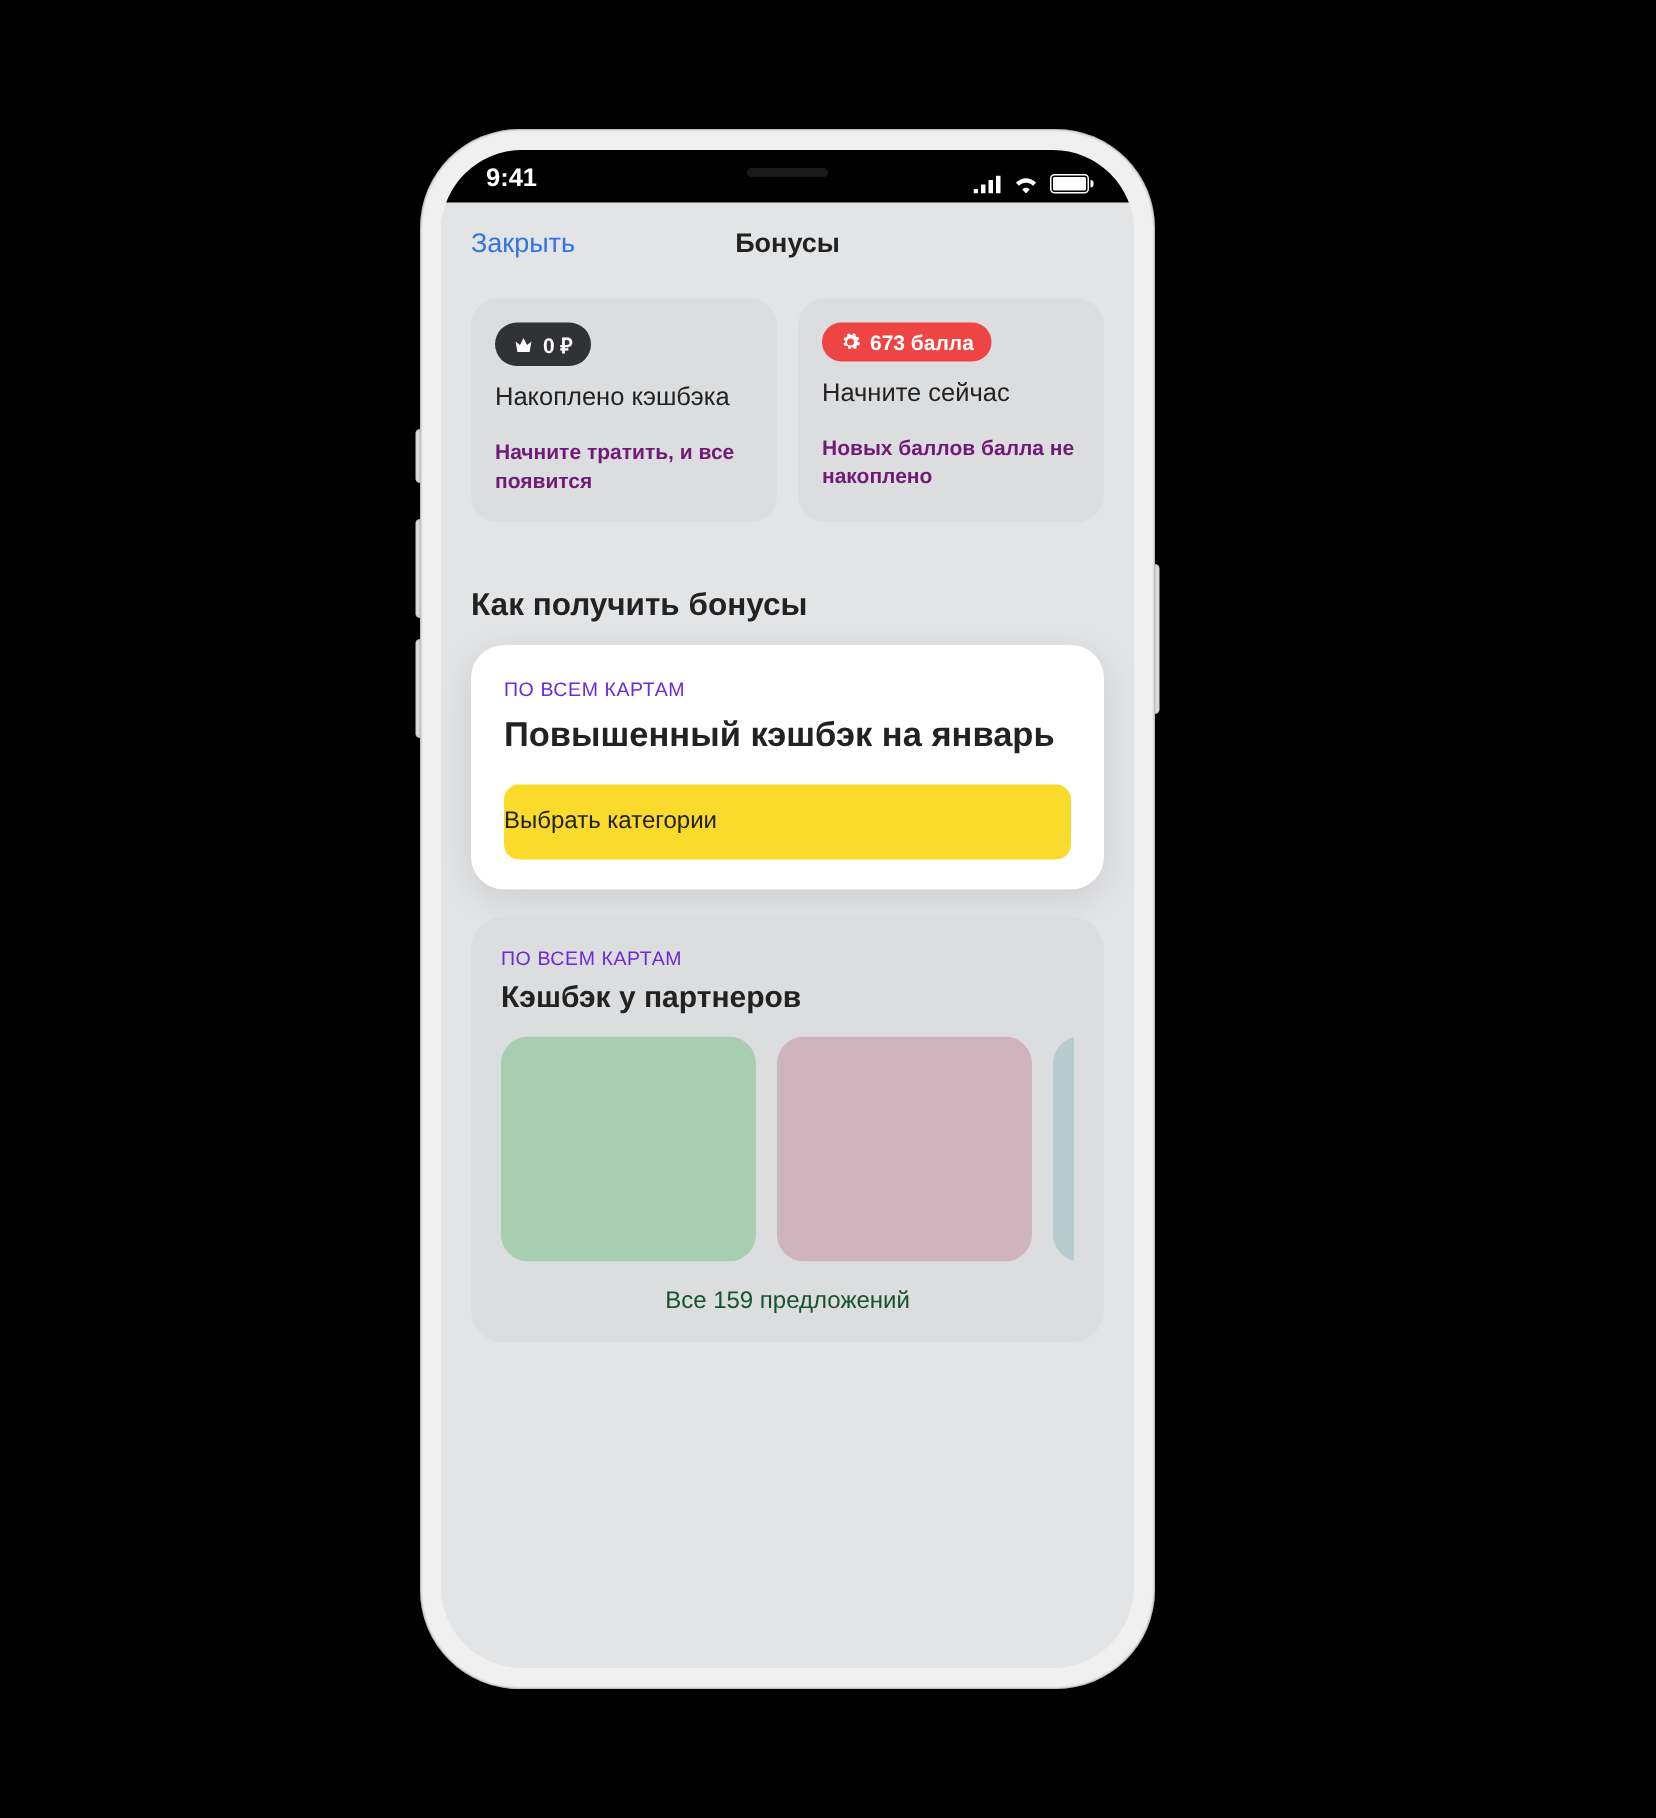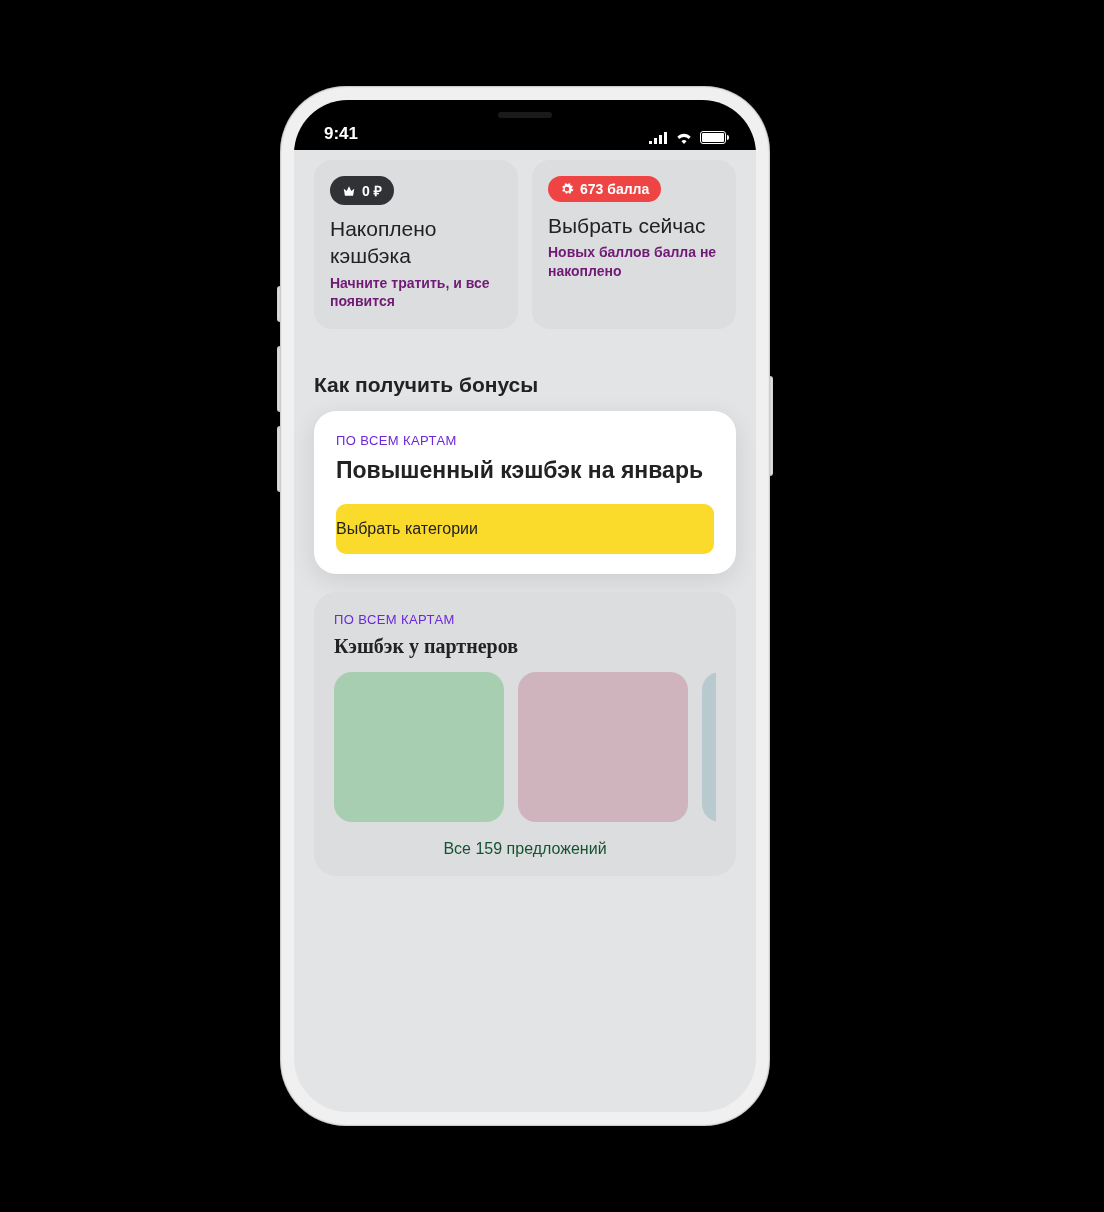--- a/index.html
+++ b/index.html
@@ -20,21 +20,21 @@
     .notch {
       position: absolute; top: 0; left: 50%; transform: translateX(-50%);
       width: 210px; height: 34px; background: #000; z-index: 50;
       border-bottom-left-radius: 20px; border-bottom-right-radius: 20px;
     }
     .notch::before {
       content: ""; position: absolute; left: 50%; top: 12px; transform: translateX(-50%);
       width: 54px; height: 6px; background: #1a1a1a; border-radius: 3px;
     }
     .status-bar {
-      height: 50px; background: #000; display: flex; align-items: flex-end;
+      height: 35px; background: #000; display: flex; align-items: flex-end;
       justify-content: space-between; padding: 0 30px 6px; position: relative; z-index: 40;
     }
     .status-time { color: #fff; font-size: 17px; font-weight: 600; }
     .status-icons { display: flex; align-items: center; gap: 7px; }
     .battery { width: 26px; height: 13px; border: 1.5px solid #fff; border-radius: 3px; position: relative; }
     .battery::before { content: ""; position: absolute; left: 1px; top: 1px; bottom: 1px; right: 1px; background: #fff; border-radius: 1px; }
     .battery::after { content: ""; position: absolute; right: -4px; top: 3px; width: 2px; height: 5px; background: #fff; border-radius: 0 2px 2px 0; }
 
     .nav-bar {
       height: 54px; display: flex; align-items: center; position: relative;
@@ -49,38 +49,38 @@
     .stat-card {
       flex: 1; background: #dcdddf; border-radius: 18px; padding: 16px 16px 18px;
     }
     .pill {
       display: inline-flex; align-items: center; gap: 6px;
       background: #303235; color: #fff; font-size: 14px; font-weight: 600;
       padding: 5px 12px; border-radius: 999px; margin-bottom: 10px;
     }
     .pill.grey { background: #ef4444; }
     .pill-icon { width: 14px; height: 14px; fill: #fff; }
-    .stat-title { font-size: 21px; font-weight: 500; color: #222; line-height: 1.3; margin-bottom: 4px; }
+    .stat-title { font-size: 17px; font-weight: 500; color: #222; line-height: 1.3; margin-bottom: 16px; }
     .stat-sub { font-size: 14px; color: #701a75; line-height: 1.35; font-weight: bold; }
 
     .section-title { font-size: 21px; font-weight: 700; color: #222; margin: 44px 0 14px; }
 
     .promo-card {
       background: #fff; border-radius: 22px; padding: 22px 22px 20px;
       box-shadow: 0 6px 24px rgba(0,0,0,.10);
     }
     .overline { font-size: 13px; letter-spacing: .4px; color: #6d28d9; margin-bottom: 8px; }
     .promo-title { font-size: 23px; font-weight: 700; color: #222; line-height: 1.3; margin-bottom: 18px; }
     .btn-yellow {
       width: 100%; background: #fada2b; border: none; border-radius: 10px;
       padding: 16px 0; font-size: 16px; font-weight: 500; color: #222; text-align: left;
     }
 
     .partners-card { background: #dcdddf; border-radius: 22px; padding: 20px 20px 18px; margin-top: 18px; }
-    .partners-title { font-size: 20px; font-weight: 700; color: #222; margin-bottom: 14px; font-family: Liberation Serif, serif; }
+    .partners-title { font-size: 20px; font-weight: 700; color: #222; margin-bottom: 14px; }
     .partner-row { display: flex; gap: 14px; overflow: hidden; margin-bottom: 18px; }
     .partner-tile { flex: 0 0 170px; height: 150px; border-radius: 18px; }
     .partner-more { text-align: center; color: #14532d; font-size: 16px; font-weight: 400; }
 
     .side-btn {
       position: absolute; background: #e6e6e7; box-shadow: inset 0 0 2px rgba(0,0,0,.3);
     }
     .side-btn.left-1 { left: -3px; top: 200px; width: 3px; height: 36px; border-radius: 3px 0 0 3px; }
     .side-btn.left-2 { left: -3px; top: 260px; width: 3px; height: 66px; border-radius: 3px 0 0 3px; }
     .side-btn.left-3 { left: -3px; top: 340px; width: 3px; height: 66px; border-radius: 3px 0 0 3px; }
@@ -104,20 +104,24 @@
         <svg width="19" height="12" viewBox="0 0 19 12">
             <path fill="#fff" d="M0 9h3v3H0zM5 6h3v6H5zM10 3h3v9h-3zM15 0h3v12h-3z"></path>
           </svg>
         <svg width="18" height="12" viewBox="0 0 18 12">
             <path fill="#fff" d="M9 12L6.5 9.3C7.2 8.5 8.1 8.1 9 8.1s1.8.4 2.5 1.2L9 12zM4.3 6.9l-2-2.1C4.2 2.9 6.5 1.8 9 1.8s4.8 1.1 6.7 3l-2 2.1C12.4 5.6 10.7 4.9 9 4.9S5.6 5.6 4.3 6.9z"></path>
           </svg>
         <div class="battery"></div>
       </div>
     </div>
 
+    <div class="nav-bar">
+      <span class="nav-close">Закрыть</span>
+      <span class="nav-title">Бонусы</span>
+    </div>
 
     <div class="content">
 
       <div class="stat-row">
         <div class="stat-card">
           <div class="pill">
             <svg class="pill-icon" viewBox="0 0 24 24">
                 <path d="M5 20h14l2-12-5 4-4-8-4 8-5-4 2 12z"></path>
               </svg>
             <span>0 ₽</span>
@@ -125,21 +129,21 @@
           <div class="stat-title">Накоплено кэшбэка</div>
           <div class="stat-sub">Начните тратить, и все появится</div>
         </div>
         <div class="stat-card">
           <div class="pill grey">
             <svg class="pill-icon" viewBox="0 0 24 24">
                 <path d="M12 8a4 4 0 100 8 4 4 0 000-8zm9 4l2 1-1 3-2-.5-1.5 1.5.5 2-3 1-1-2h-2l-1 2-3-1 .5-2L7 16l-2 .5-1-3 2-1v-2l-2-1 1-3 2 .5L8.5 5 8 3l3-1 1 2h2l1-2 3 1-.5 2L19 6.5l2-.5 1 3-2 1v2z"></path>
               </svg>
             <span>673 балла</span>
           </div>
-          <div class="stat-title">Выбрать сейчас</div>
+          <div class="stat-title">Начните сейчас</div>
           <div class="stat-sub">Новых баллов балла не накоплено</div>
         </div>
       </div>
 
       <div class="section-title">Как получить бонусы</div>
 
       <div class="promo-card">
         <div class="overline">ПО ВСЕМ КАРТАМ</div>
         <div class="promo-title">Повышенный кэшбэк на январь</div>
         <button class="btn-yellow">Выбрать категории</button>

